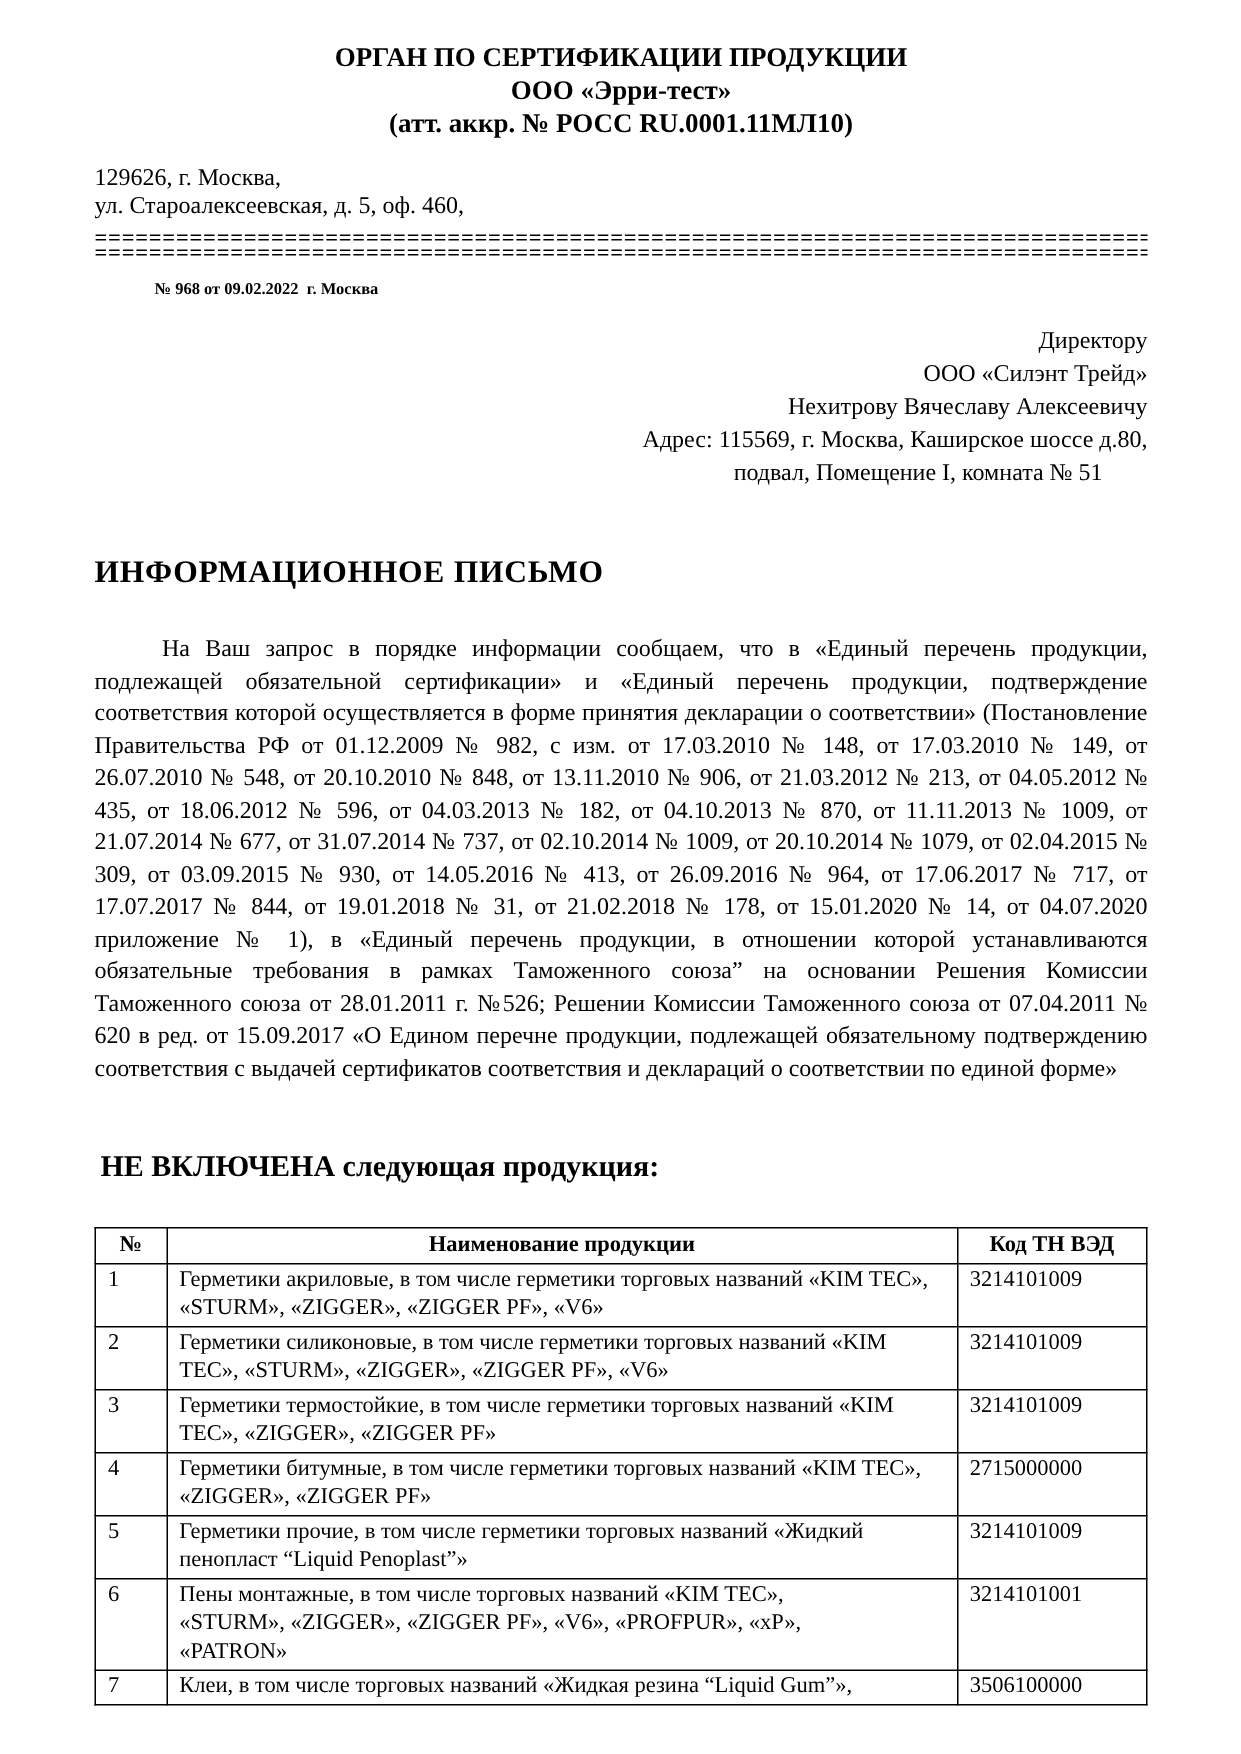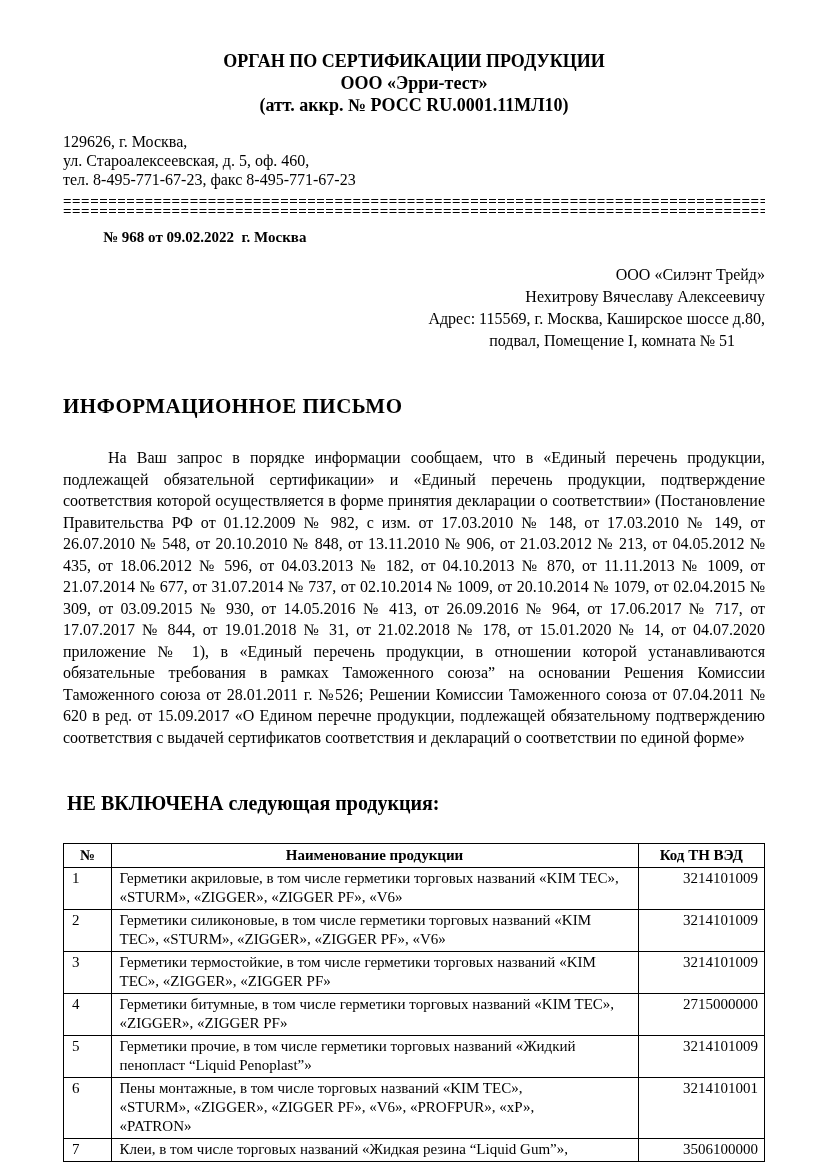--- a/index.html
+++ b/index.html
@@ -7,21 +7,21 @@
     padding: 0;
     background: #ffffff;
   }
   .page {
     position: relative;
     width: 827px;
     height: 1169px;
     background: #ffffff;
     overflow: hidden;
     box-sizing: border-box;
-    padding: 50px 62px 0 63px;
+    padding: 27px 62px 0 63px;
     font-family: "Liberation Serif", "DejaVu Serif", serif;
     color: #000000;
   }
   .org-header {
     text-align: center;
     font-weight: bold;
     font-size: 18px;
     line-height: 22px;
   }
   .address-block {
@@ -36,21 +36,21 @@
     line-height: 10px;
     letter-spacing: 0.5px;
     white-space: nowrap;
     overflow: hidden;
   }
   .separator div { white-space: nowrap; overflow: hidden; }
   .ref-line {
     margin-top: 13px;
     margin-left: 40px;
     font-weight: bold;
-    font-size: 15px;
+    font-size: 11px;
     white-space: pre;
   }
   .recipient {
     margin-top: 18px;
     text-align: right;
     font-size: 16px;
     line-height: 22px;
   }
   .recipient .recipient-line:last-child { padding-right: 30px; }
   .doc-title {
@@ -89,47 +89,47 @@
   table.products th {
     font-weight: bold;
     text-align: center;
     padding: 2px 4px;
   }
   th.h-num  { width: 38px; text-align: left; padding-left: 8px; }
   th.h-name { width: 512px; }
   th.h-code { width: 116px; }
   td.col-num  { text-align: left; }
   td.col-name { text-align: left; white-space: pre-line; }
-  td.col-code { text-align: right; }
+  td.col-code { text-align: left; }
 </style>
 </head>
 <body>
 
 <div class="page">
 
   <div class="org-header">
     <div>ОРГАН ПО СЕРТИФИКАЦИИ ПРОДУКЦИИ</div>
     <div>ООО «Эрри-тест»</div>
     <div>(атт. аккр. № РОСС RU.0001.11МЛ10)</div>
   </div>
 
   <div class="address-block">
     <div>129626, г. Москва,</div>
     <div>ул. Староалексеевская, д. 5, оф. 460,</div>
-    <div>тел. 8-495-771-67-23, факс 8-495-771-67-23</div>
   </div>
 
   <div class="separator">
     <div>==========================================================================================</div>
     <div>==========================================================================================</div>
   </div>
 
   <div class="ref-line">№ 968 от 09.02.2022  г. Москва</div>
 
   <div class="recipient">
+    <div class="recipient-line">Директору</div>
     <div class="recipient-line">ООО «Силэнт Трейд»</div>
     <div class="recipient-line">Нехитрову Вячеславу Алексеевичу</div>
     <div class="recipient-line">Адрес: 115569, г. Москва, Каширское шоссе д.80,</div>
     <div class="recipient-line">подвал, Помещение I, комната № 51</div>
   </div>
 
   <div class="doc-title">ИНФОРМАЦИОННОЕ ПИСЬМО</div>
 
   <div class="body-par">На Ваш запрос в порядке информации сообщаем, что в «Единый перечень продукции, подлежащей обязательной сертификации» и «Единый перечень продукции, подтверждение соответствия которой осуществляется в форме принятия декларации о соответствии» (Постановление Правительства РФ от 01.12.2009 № 982, с изм. от 17.03.2010 № 148, от 17.03.2010 № 149, от 26.07.2010 № 548, от 20.10.2010 № 848, от 13.11.2010 № 906, от 21.03.2012 № 213, от 04.05.2012 № 435, от 18.06.2012 № 596, от 04.03.2013 № 182, от 04.10.2013 № 870, от 11.11.2013 № 1009, от 21.07.2014 № 677, от 31.07.2014 № 737, от 02.10.2014 № 1009, от 20.10.2014 № 1079, от 02.04.2015 № 309, от 03.09.2015 № 930, от 14.05.2016 № 413, от 26.09.2016 № 964, от 17.06.2017 № 717, от 17.07.2017 № 844, от 19.01.2018 № 31, от 21.02.2018 № 178, от 15.01.2020 № 14, от 04.07.2020 приложение № 1), в «Единый перечень продукции, в отношении которой устанавливаются обязательные требования в рамках Таможенного союза” на основании Решения Комиссии Таможенного союза от 28.01.2011 г. №526; Решении Комиссии Таможенного союза от 07.04.2011 № 620 в ред. от 15.09.2017 «О Едином перечне продукции, подлежащей обязательному подтверждению соответствия с выдачей сертификатов соответствия и деклараций о соответствии по единой форме»</div>
 

